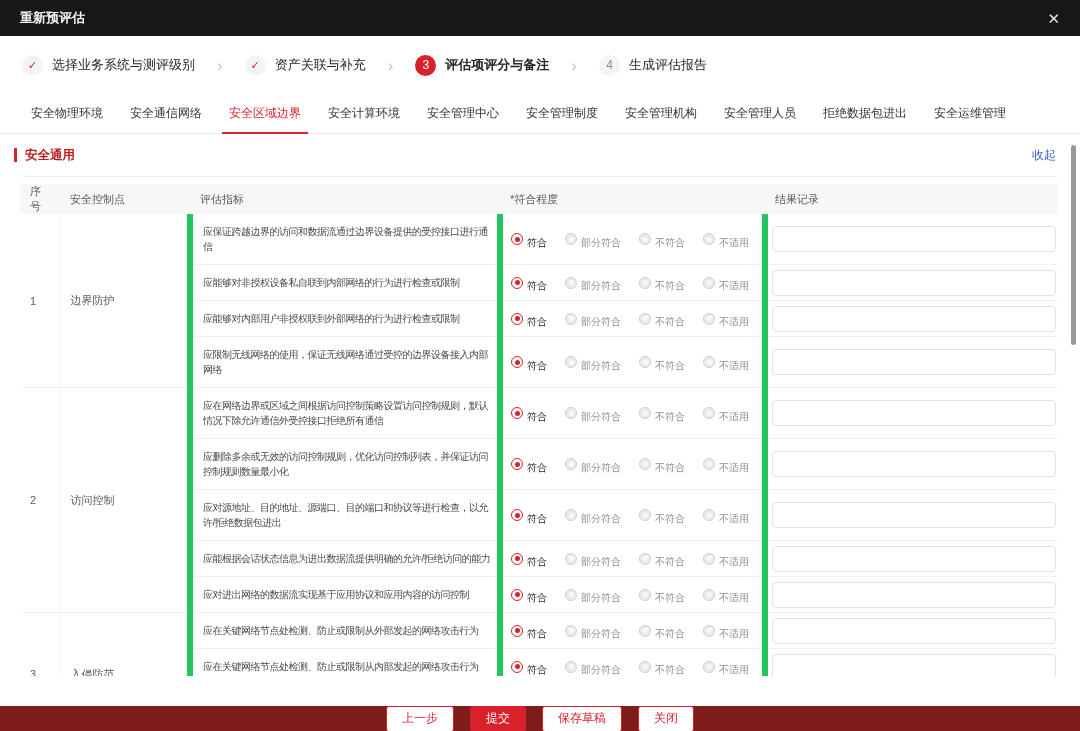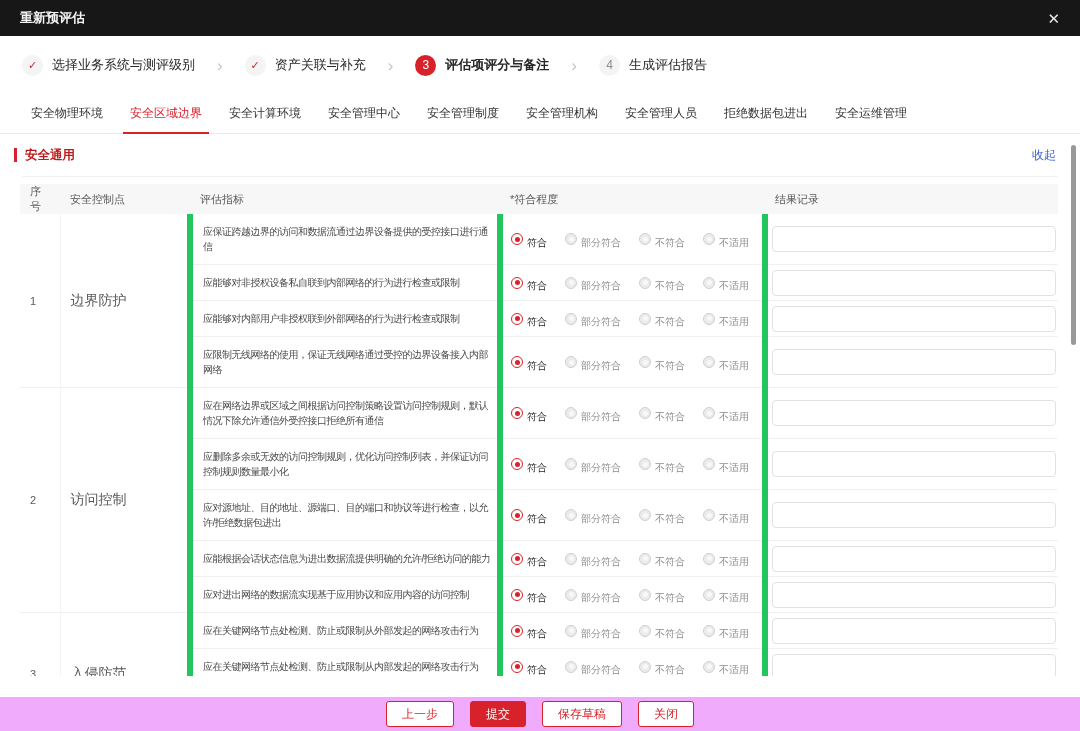--- a/index.html
+++ b/index.html
@@ -35,40 +35,40 @@
   .collapse-link { margin-left:auto; font-size:12px; color:#3a5fc8; text-decoration:none; cursor:pointer; }
   .soft-divider { height:1px; background:#f0f0f0; margin:0 22px 7px 22px; }
 
   
   .table-clip { margin:0 22px 0 20px; height:492px; overflow:hidden; }
   table { border-collapse:collapse; table-layout:fixed; width:1038px; }
   thead th { background:#f7f7f8; font-weight:normal; color:#595959; text-align:left; height:28px; padding:0 10px; font-size:11px; }
   tbody td { border-bottom:1px solid #f0f0f0; border-right:6px solid #22c55e; vertical-align:middle; }
   tbody td:last-child { border-right:none; }
   td.no-cell { padding:10px; font-size:11px; color:#595959; border-right:1px solid #f4f4f4; }
-  td.cp-cell { padding:10px; font-size:14px; color:#595959; }
+  td.cp-cell { padding:10px; font-size:11px; color:#595959; }
   td.ind-cell { padding:10px 4px 10px 10px; font-size:10px; color:#4a4a4a; line-height:15px; letter-spacing:-0.5px; }
   td.comp-cell { padding:4px 0 4px 8px; }
   td.res-cell { padding:4px 4px; }
   .radio-group { display:flex; align-items:center; gap:18px; }
   .radio-opt { display:flex; align-items:center; gap:4px; cursor:pointer; white-space:nowrap; }
   .radio { width:12px; height:12px; border-radius:50%; position:relative; flex:0 0 auto; }
   .radio.sel { border:1px solid #d8222b; background:#fff; }
   .radio.sel::after { content:""; position:absolute; left:2.5px; top:2.5px; width:5px; height:5px; border-radius:50%; background:#d8222b; }
   .radio.unsel { border:1px solid #cfcfcf; background:#ebebeb; }
   .radio.unsel::after { content:""; position:absolute; left:2.5px; top:2.5px; width:5px; height:5px; border-radius:50%; background:#f8f8f8; }
   .radio-label { font-size:10px; color:#8c8c8c;margin-top:7px; }
   .radio-opt.sel .radio-label { color:#262626; }
   .result-input { width:284px; height:26px; border:1px solid #e2e2e2; border-radius:4px; background:#fff; outline:none; padding:0 8px; font-size:11px; }
 
   
   .scroll-thumb { position:absolute; right:4px; top:145px; width:5px; height:200px; background:#999; border-radius:3px; }
 
   
-  .footer { position:absolute; left:0; right:0; bottom:0; height:34px; background:#f0abfc; display:flex; align-items:center; justify-content:center; gap:16px; }
+  .footer { position:absolute; left:0; right:0; bottom:0; height:25px; background:#7f1d1d; display:flex; align-items:center; justify-content:center; gap:16px; }
   .btn { height:26px; padding:0 15px; font-size:12px; border:1px solid #d8222b; color:#d8222b; background:#fff; border-radius:3px; cursor:pointer; font-family:inherit; }
   .btn.primary { background:#d8222b; color:#fff; }
 </style>
 </head>
 <body>
 
 <div class="modal">
   <div class="titlebar">
     <span class="title">重新预评估</span>
     <span class="close">✕</span>
@@ -91,20 +91,21 @@
       </div>
       <span class="step-sep">›</span>
       <div class="step upcoming">
         <span class="step-circle">4</span>
         <span class="step-label">生成评估报告</span>
       </div>
     </div>
 
   <div class="tabs" id="tabs">
       <div class="tab">安全物理环境</div>
+      <div class="tab">安全通信网络</div>
       <div class="tab active">安全区域边界</div>
       <div class="tab">安全计算环境</div>
       <div class="tab">安全管理中心</div>
       <div class="tab">安全管理制度</div>
       <div class="tab">安全管理机构</div>
       <div class="tab">安全管理人员</div>
       <div class="tab">拒绝数据包进出</div>
       <div class="tab">安全运维管理</div>
     </div>
 

